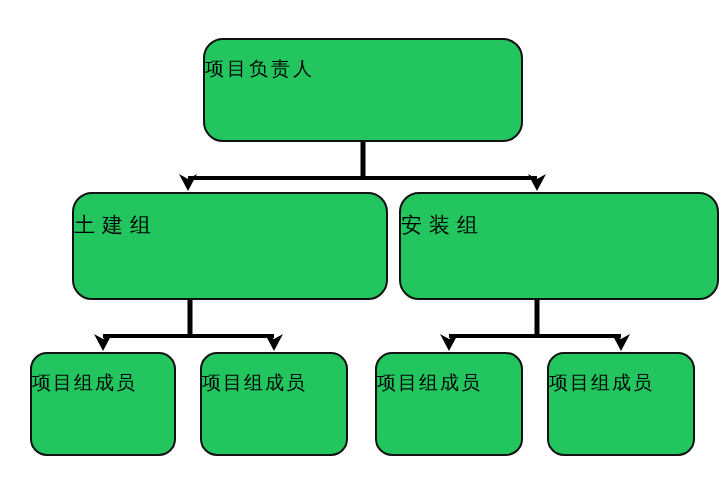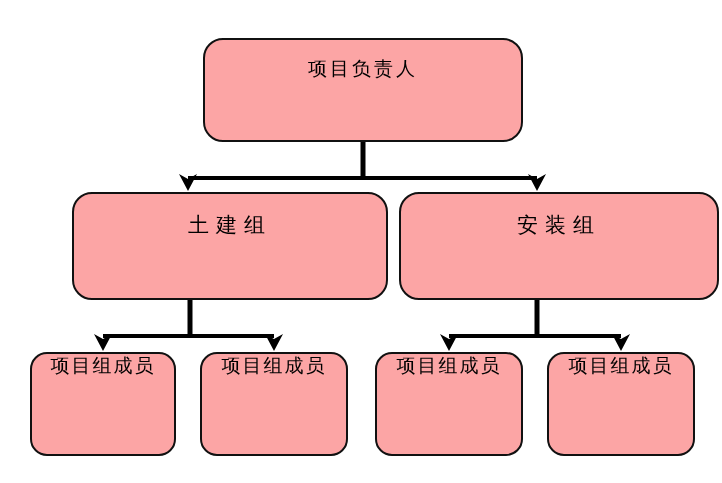--- a/index.html
+++ b/index.html
@@ -19,43 +19,43 @@
     position: absolute;
     left: 0;
     top: 0;
     width: 722px;
     height: 483px;
     pointer-events: none;
   }
   .node {
     position: absolute;
     box-sizing: border-box;
-    background: #fca5a5;
+    background: #22c55e;
     border: 2px solid #111111;
     border-radius: 18px;
-    text-align: center;
+    text-align: left;
     color: #000000;
     line-height: 1.2;
   }
   .node-root {
     left: 203px; top: 38px; width: 320px; height: 104px;
     border-radius: 20px;
     font-size: 19px; letter-spacing: 3px; padding-top: 17px;
   }
   .node-group {
     top: 192px; height: 108px;
     border-radius: 20px;
     font-size: 21px; letter-spacing: 7px; padding-top: 19px; margin-left: 40px;
   }
   .node-group-left  { left: 32px;  width: 316px; }
   .node-group-right { left: 359px; width: 320px; }
   .node-member {
     top: 352px; height: 104px;
     border-radius: 17px;
-    font-size: 19px; letter-spacing: 2px; 
+    font-size: 19px; letter-spacing: 2px; padding-top: 17px;
   }
   .node-member-1 { left: 30px;  width: 146px; }
   .node-member-2 { left: 200px; width: 148px; }
   .node-member-3 { left: 375px; width: 148px; }
   .node-member-4 { left: 547px; width: 148px; }
   .node-label { display: block; }
 </style>
 </head>
 <body>
 

